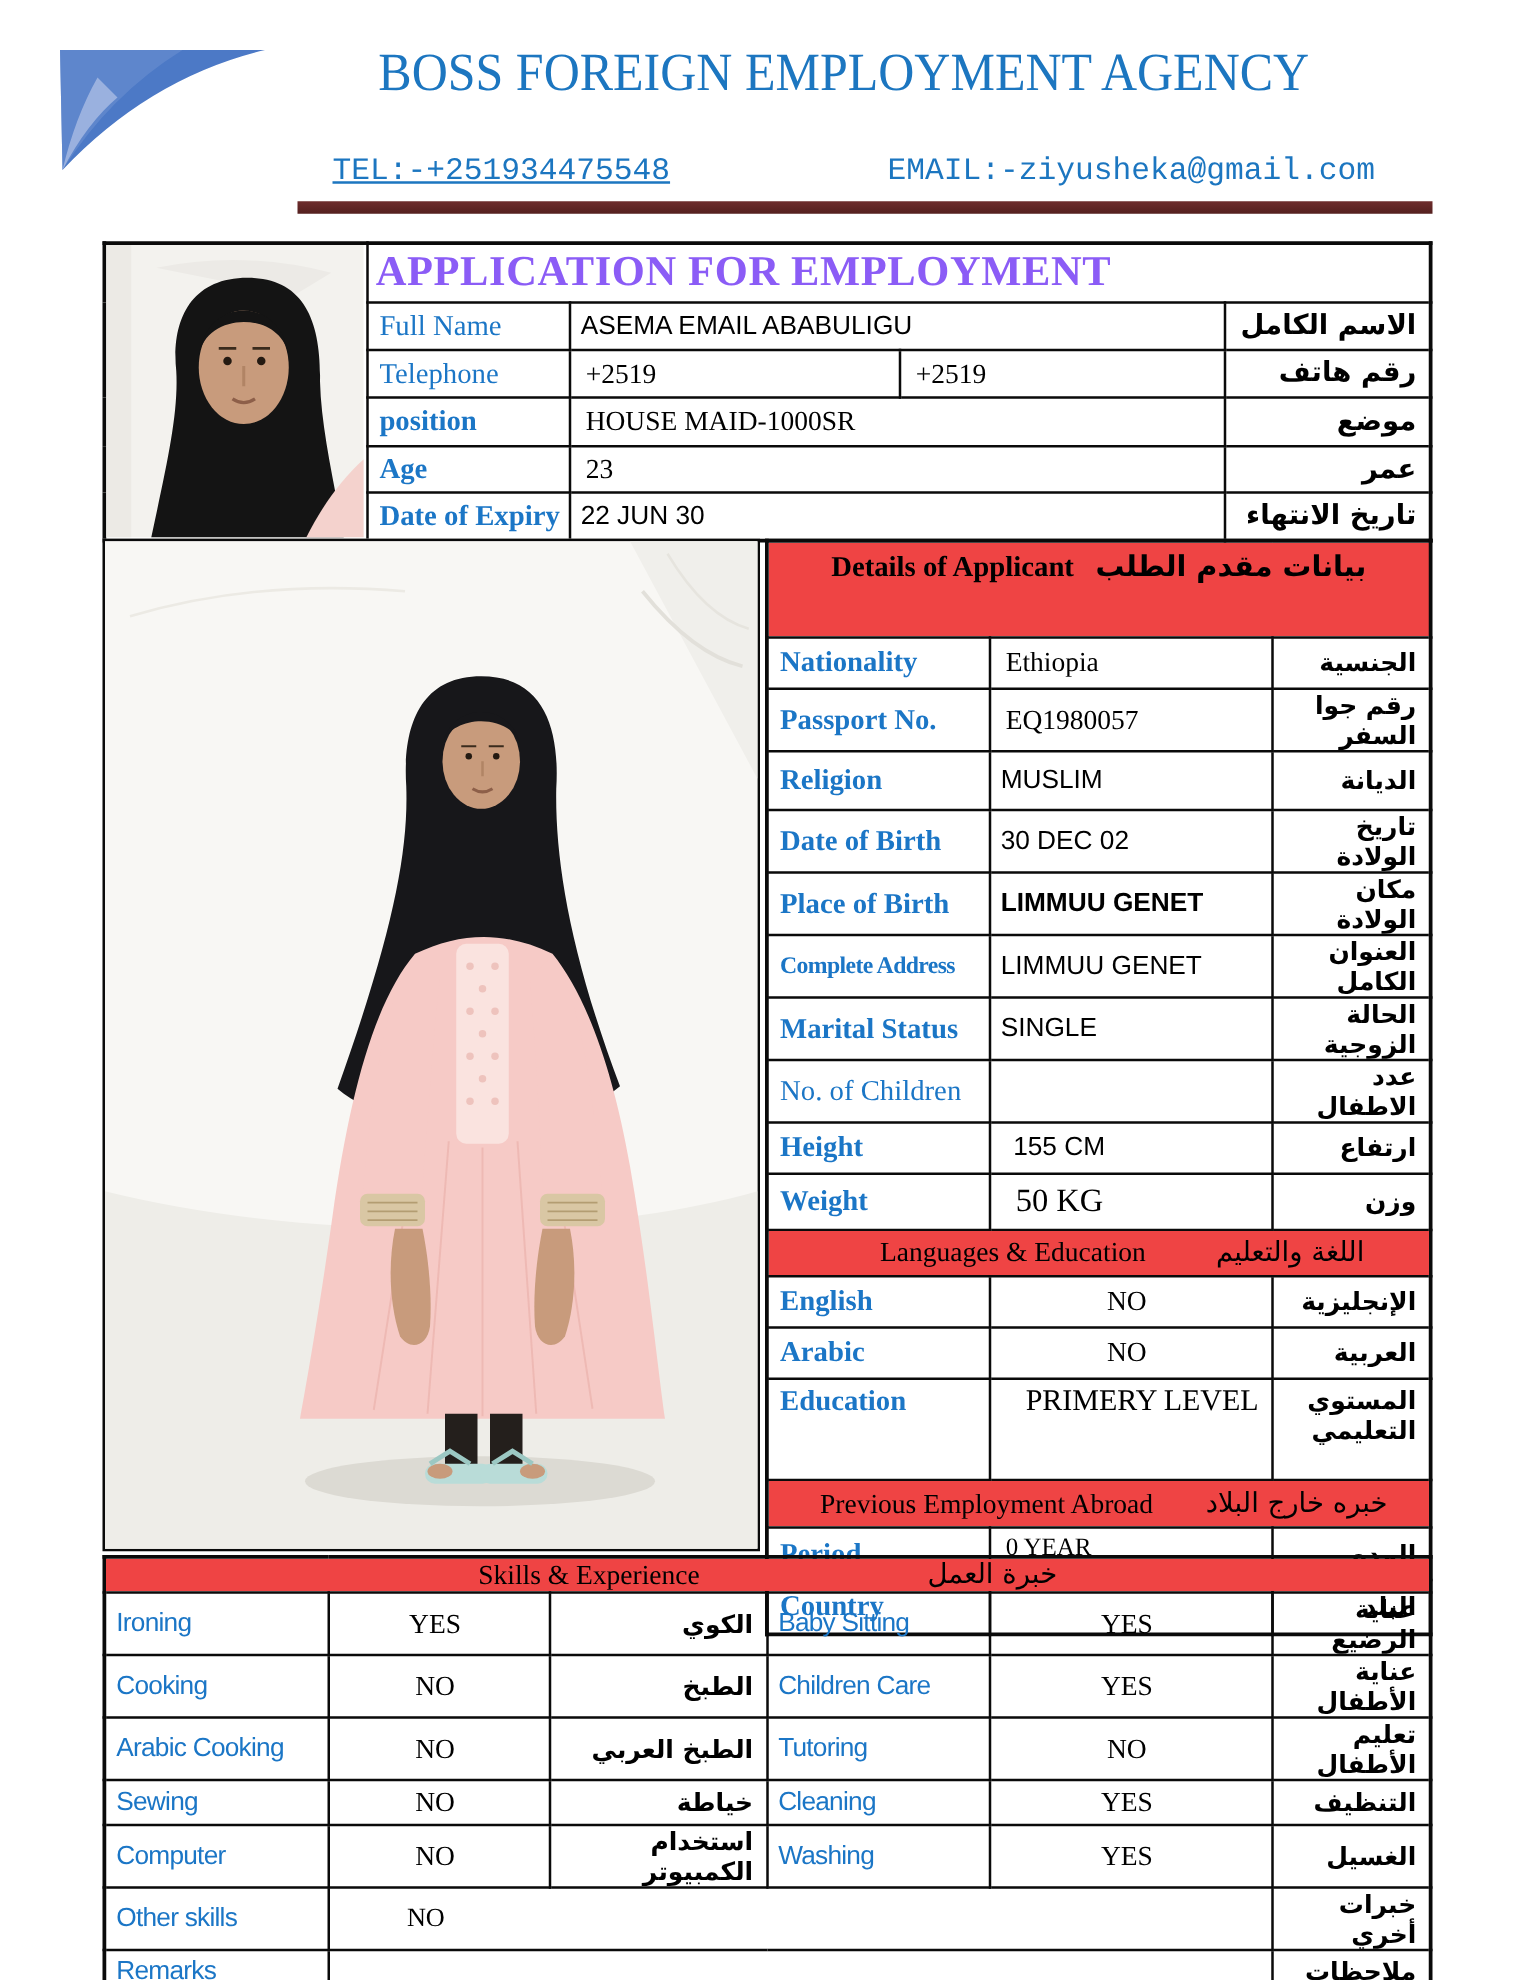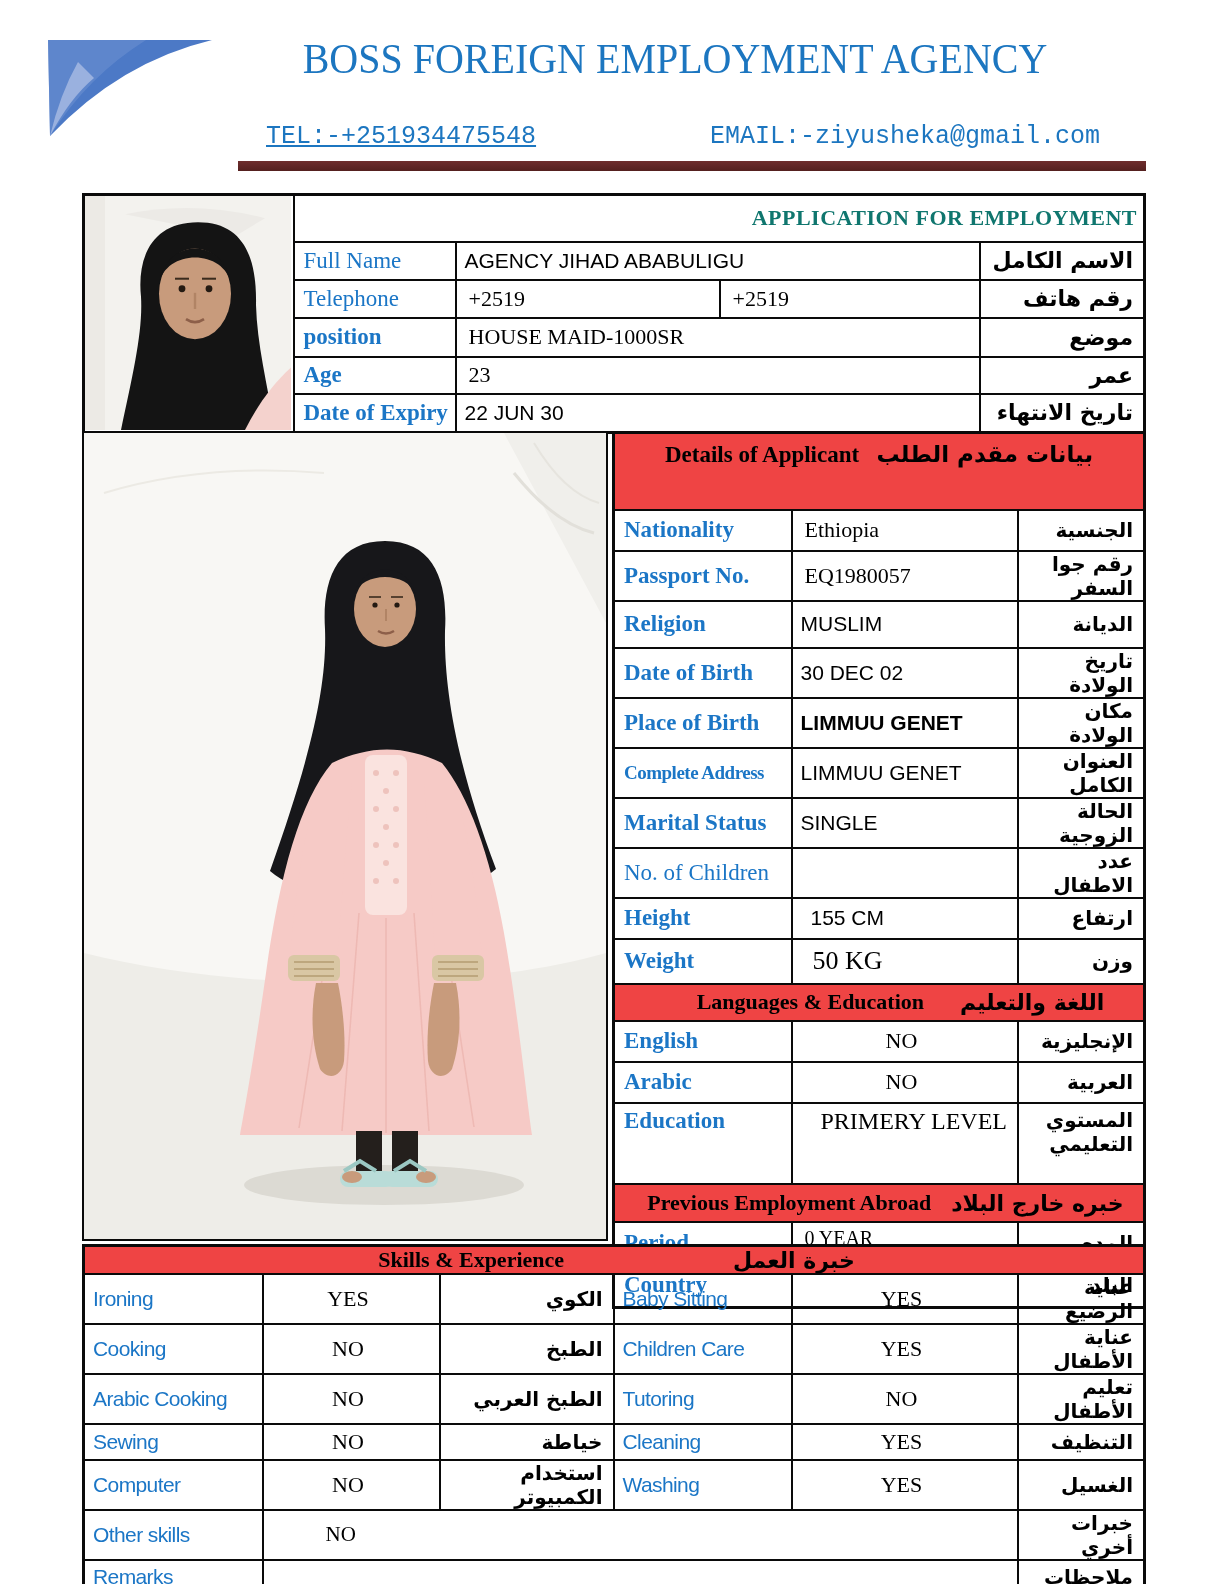--- a/index.html
+++ b/index.html
@@ -34,32 +34,32 @@
   .vc{text-align:center;padding-left:0;}
   .ar{font-family:"DejaVu Sans",sans-serif;font-weight:700;direction:rtl;text-align:right;
       font-size:20px;padding-right:10px;padding-left:4px;}
   .ar-top{font-size:22px;}
   .secbg{background:#ef4444;}
   .photo-td{padding:0;vertical-align:top;}
   .photo-td svg{display:block;}
 
   
   .top-table{position:absolute;left:82px;top:193px;width:1061px;}
-  .app-title{color:#0f766e;font-weight:700;font-size:22px;text-align:right;
+  .app-title{color:#8b5cf6;font-weight:700;font-size:34px;text-align:left;
     font-family:"Liberation Serif",serif;letter-spacing:0.5px;}
 
   
   .mid{position:absolute;left:82px;top:431px;display:flex;align-items:flex-start;}
   .big-photo{width:522px;height:806px;border:2px solid #0a0a0a;background:#f8f7f4;flex:none;}
   .big-photo svg{display:block;width:100%;height:100%;}
   .details-table{margin-left:4px;width:531px;flex:none;}
   .dheader{vertical-align:top;text-align:center;padding-top:7px;font-size:23px;font-weight:700;}
   .dheader .en{font-family:"Liberation Serif",serif;font-weight:700;}
   .dheader .arr{font-family:"DejaVu Sans",sans-serif;font-weight:700;direction:rtl;}
-  .bar{position:relative;font-weight:700;font-size:22px;}
+  .bar{position:relative;font-weight:400;font-size:22px;}
   .bar .en{position:absolute;top:50%;transform:translate(-50%,-50%);white-space:nowrap;
     font-family:"Liberation Serif",serif;}
   .bar .arr{position:absolute;top:50%;transform:translate(-50%,-50%);white-space:nowrap;
     font-family:"DejaVu Sans",sans-serif;direction:rtl;}
   .top-al{vertical-align:top;padding-top:4px;}
 
   
   .skills-table{position:absolute;left:82px;top:1244px;width:1061px;}
   .wide-no{font-family:"Liberation Serif",serif;font-size:21px;padding-left:62px;}
 </style>
@@ -106,21 +106,21 @@
           <path d="M117,82 L131,82" stroke="#3a2b1d" stroke-width="2"></path>
           <path d="M110,96 L110,112" stroke="#b18465" stroke-width="2.4"></path>
           <path d="M101,122 Q110,128 119,122" stroke="#8d5f49" stroke-width="2.6" fill="none"></path>
           <path d="M160,232 L206,232 L206,170 C188,186 172,208 160,232 Z" fill="#f4d2cd"></path>
         </svg>
       </td>
       <td class="app-title" colspan="4">APPLICATION FOR EMPLOYMENT</td>
     </tr>
     <tr style="height:38px">
       <td class="lbl lbl-rg">Full Name</td>
-      <td class="v-sans" colspan="2">AGENCY JIHAD ABABULIGU</td>
+      <td class="v-sans" colspan="2">ASEMA EMAIL ABABULIGU</td>
       <td class="ar ar-top">الاسم الكامل</td>
     </tr>
     <tr style="height:38px">
       <td class="lbl lbl-rg">Telephone</td>
       <td class="v-serif">+2519</td>
       <td class="v-serif">+2519</td>
       <td class="ar ar-top">رقم هاتف</td>
     </tr>
     <tr style="height:39px">
       <td class="lbl">position</td>

